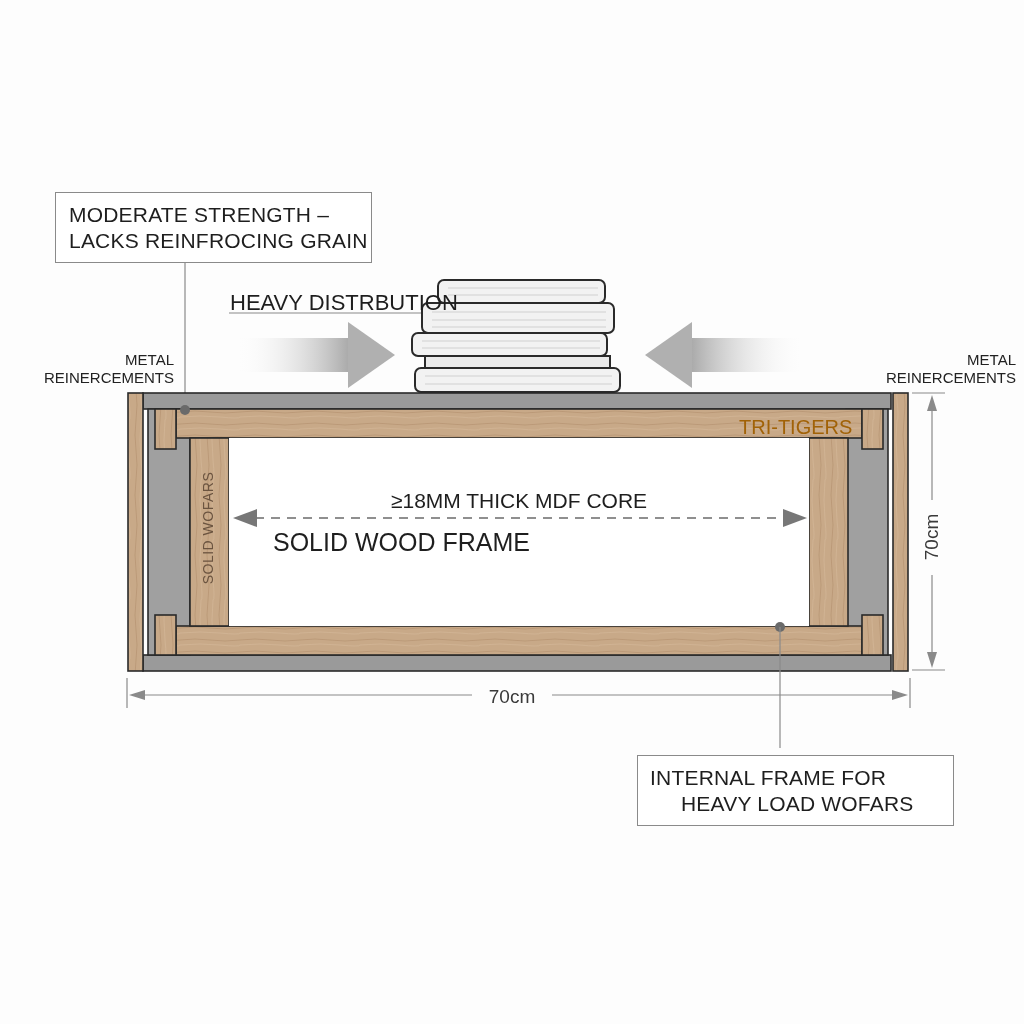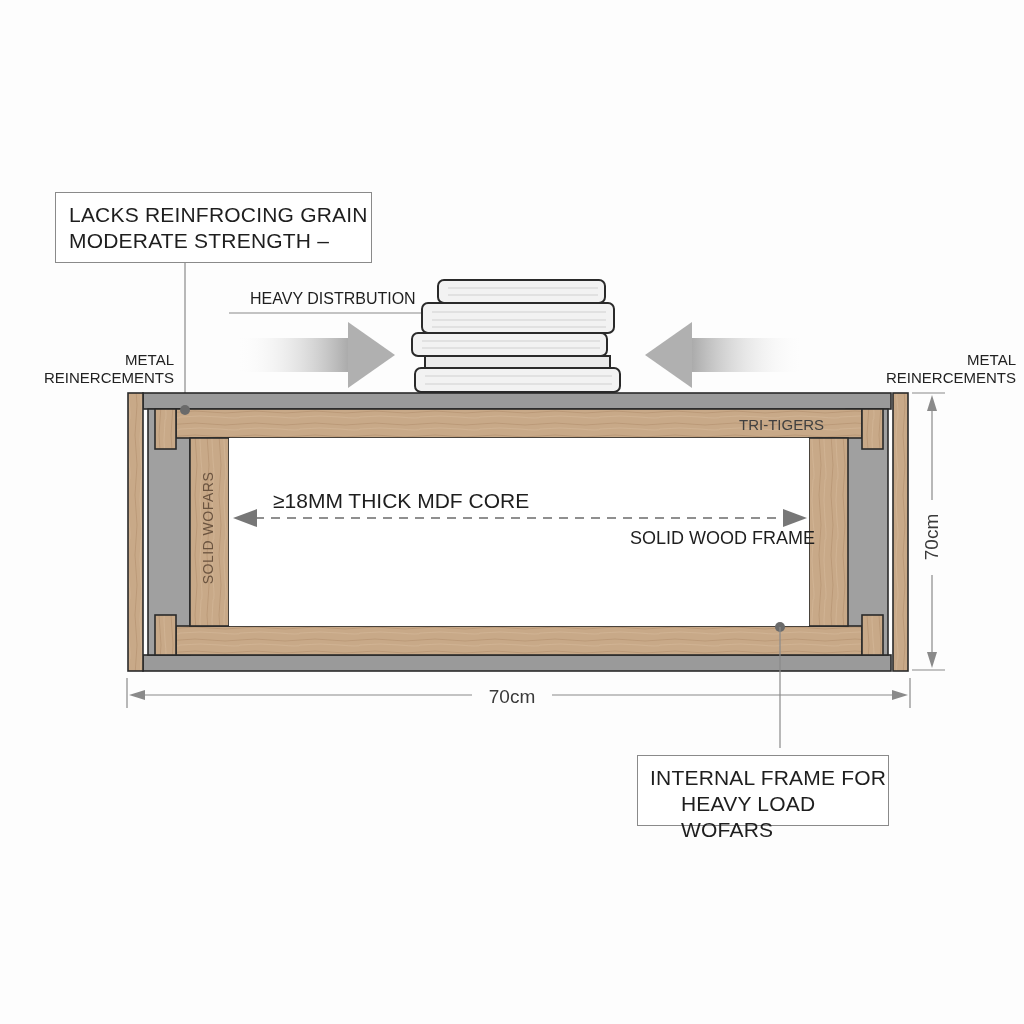--- a/index.html
+++ b/index.html
@@ -116,43 +116,43 @@
     <line x1="912" y1="393" x2="945" y2="393"></line>
     <line x1="912" y1="670" x2="945" y2="670"></line>
     <line x1="932" y1="398" x2="932" y2="500"></line>
     <line x1="932" y1="575" x2="932" y2="665"></line>
     <polygon points="932,395 927,411 937,411" fill="#8a8a8a" stroke="none"></polygon>
     <polygon points="932,668 927,652 937,652" fill="#8a8a8a" stroke="none"></polygon>
   </g>
 </svg>
 
 <div class="callout" style="left:55px;top:192px;width:317px;height:71px;padding:9px 0 0 13px;">
+  <div>MODERATE STRENGTH –</div>
   <div>LACKS REINFROCING GRAIN</div>
-  <div>MODERATE STRENGTH –</div>
 </div>
 
-<div class="txt" style="left:230px;top:290px;font-size:16px;margin-left:20px;">HEAVY DISTRBUTION</div>
+<div class="txt" style="left:230px;top:290px;font-size:22px;">HEAVY DISTRBUTION</div>
 
 <div class="label-sm" style="left:14px;top:351px;width:160px;">
   <div>METAL</div>
   <div>REINERCEMENTS</div>
 </div>
 
 <div class="label-sm" style="left:866px;top:351px;width:150px;">
   <div>METAL</div>
   <div>REINERCEMENTS</div>
 </div>
 
-<div class="txt" style="left:739px;top:416px;font-size:15px;color:#404040;text-align:right;">TRI-TIGERS</div>
+<div class="txt" style="left:739px;top:416px;font-size:20px;color:#a16207;text-align:right;">TRI-TIGERS</div>
 
 <div class="txt" style="left:148px;top:520px;width:120px;text-align:center;font-size:14px;color:#6b5440;transform:rotate(-90deg);transform-origin:center;letter-spacing:0.5px;">SOLID WOFARS</div>
 
-<div class="txt" style="left:229px;top:489px;width:580px;text-align:left;font-size:21px;padding-left:44px;">≥18MM THICK MDF CORE</div>
-<div class="txt" style="left:229px;top:528px;width:586px;text-align:right;font-size:18px;">SOLID WOOD FRAME</div>
+<div class="txt" style="left:229px;top:489px;width:580px;text-align:center;font-size:21px;">≥18MM THICK MDF CORE</div>
+<div class="txt" style="left:229px;top:528px;width:586px;text-align:left;font-size:25px;padding-left:44px;">SOLID WOOD FRAME</div>
 
 <div class="txt" style="left:472px;top:686px;width:80px;text-align:center;font-size:19px;color:#3a3a3a;">70cm</div>
 
 <div class="txt" style="left:897px;top:526px;width:70px;text-align:center;font-size:19px;color:#3a3a3a;transform:rotate(-90deg);transform-origin:center;">70cm</div>
 
-<div class="callout" style="left:637px;top:755px;width:252px;height:71px;padding:9px 0 0 12px;">
+<div class="callout" style="left:637px;top:755px;width:317px;height:71px;padding:9px 0 0 12px;">
   <div>INTERNAL FRAME FOR</div>
   <div style="padding-left:31px;">HEAVY LOAD WOFARS</div>
 </div>
 
 </body></html>

